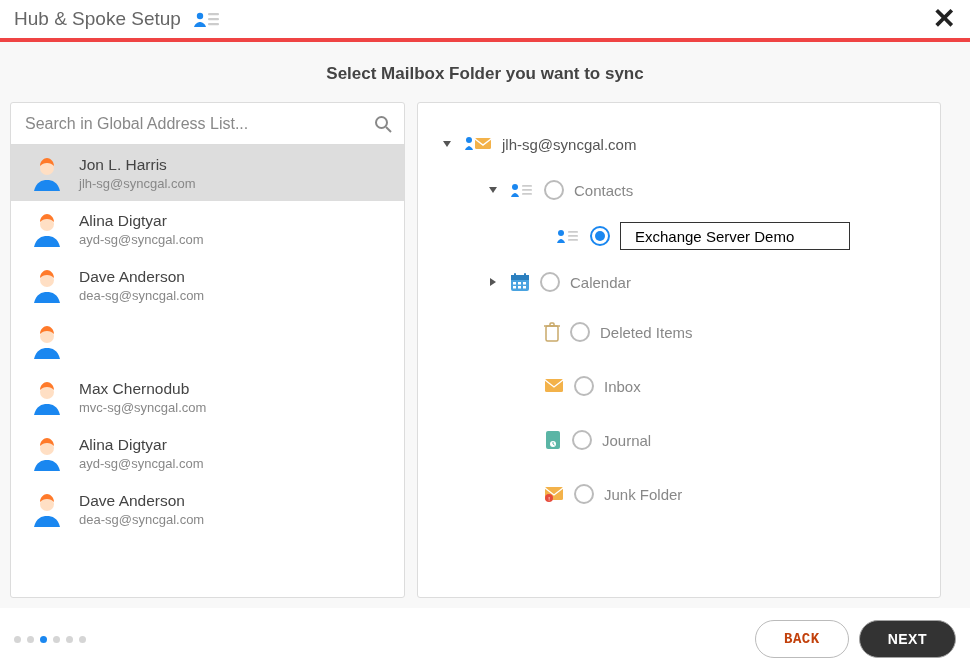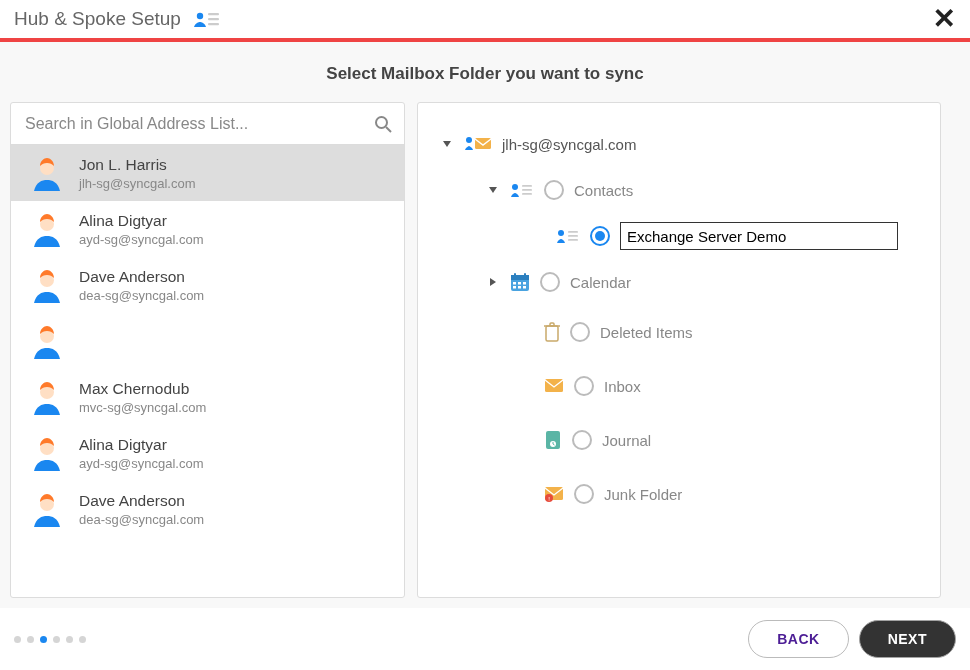--- a/index.html
+++ b/index.html
@@ -126,22 +126,22 @@
   .radio.selected { border-color: #1a87f0; }
   .radio.selected::after {
     content: '';
     width: 10px; height: 10px;
     background: #1a87f0;
     border-radius: 50%;
   }
   .rename-input {
     border: 1px solid #333;
     font-size: 15px;
-    padding: 4px 6px;
-    width: 278px;
+    padding: 4px 14px;
+    width: 230px;
     height: 28px;
   }
   .folder-label { color: #888; }
 
   
   .footer {
     position: absolute;
     bottom: 0; left: 0; right: 0;
     height: 62px;
     background: #fff;
@@ -157,21 +157,21 @@
   .dot.active { background: #1a87f0; }
   .footer .btns { margin-left: auto; display: flex; gap: 10px; }
   .btn {
     border-radius: 22px;
     font-size: 14px;
     font-weight: 700;
     letter-spacing: 0.5px;
     padding: 10px 28px;
     cursor: pointer;
   }
-  .btn.back { background: #fff; color: #4c1d95; border: 1px solid #bbb; }
+  .btn.back { background: #fff; color: #c2410c; border: 1px solid #bbb; font-family: Liberation Mono, monospace; }
   .btn.next { background: #333; color: #fff; border: 1px solid #a3a3a3; }
 
   
   .contact-list::-webkit-scrollbar { width: 8px; }
   .contact-list::-webkit-scrollbar-thumb { background: #c8c8c8; border-radius: 4px; }
 
   
   svg { display: block; }
 </style>
 </head>

